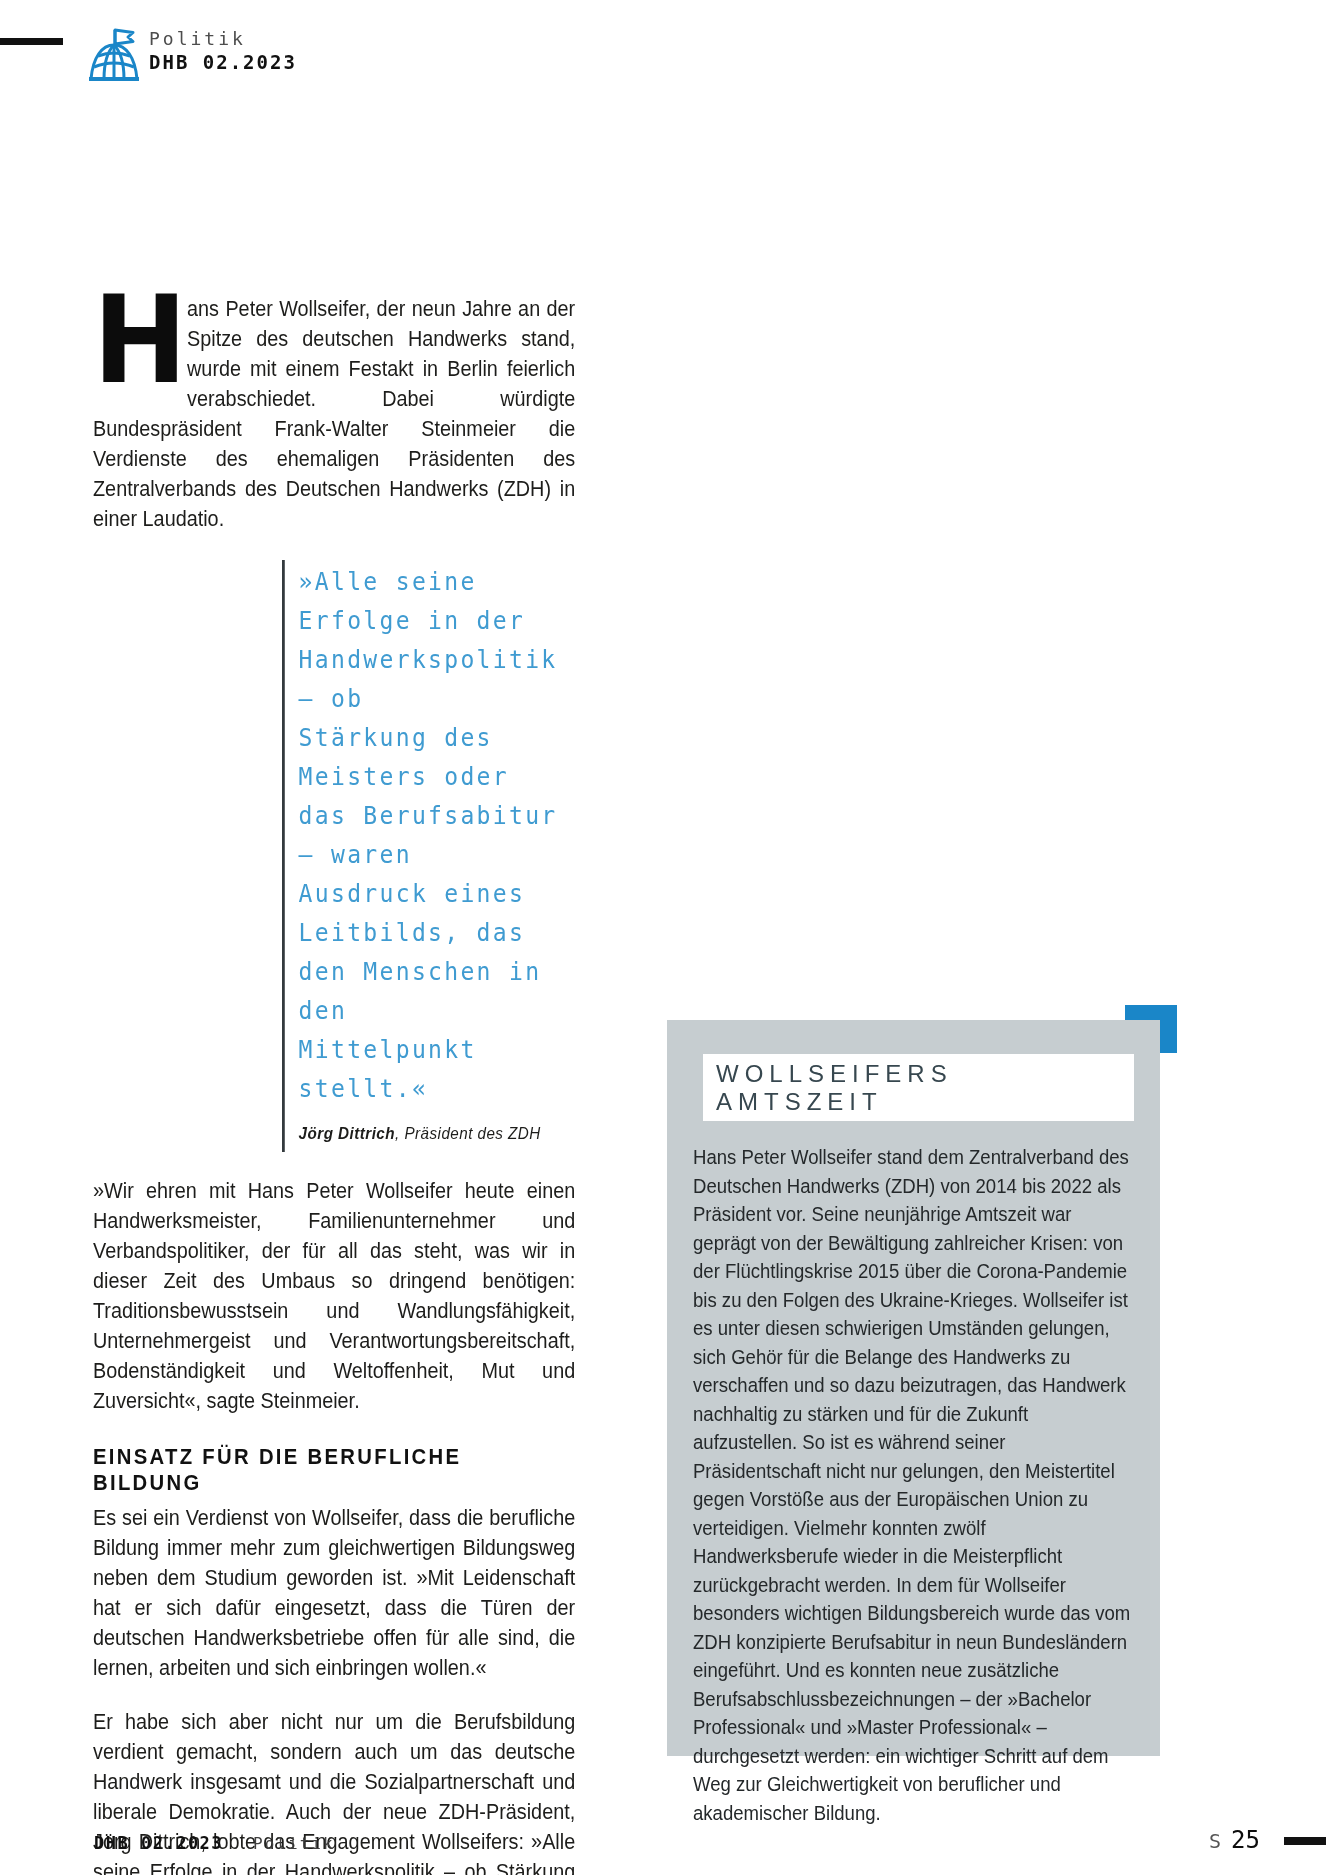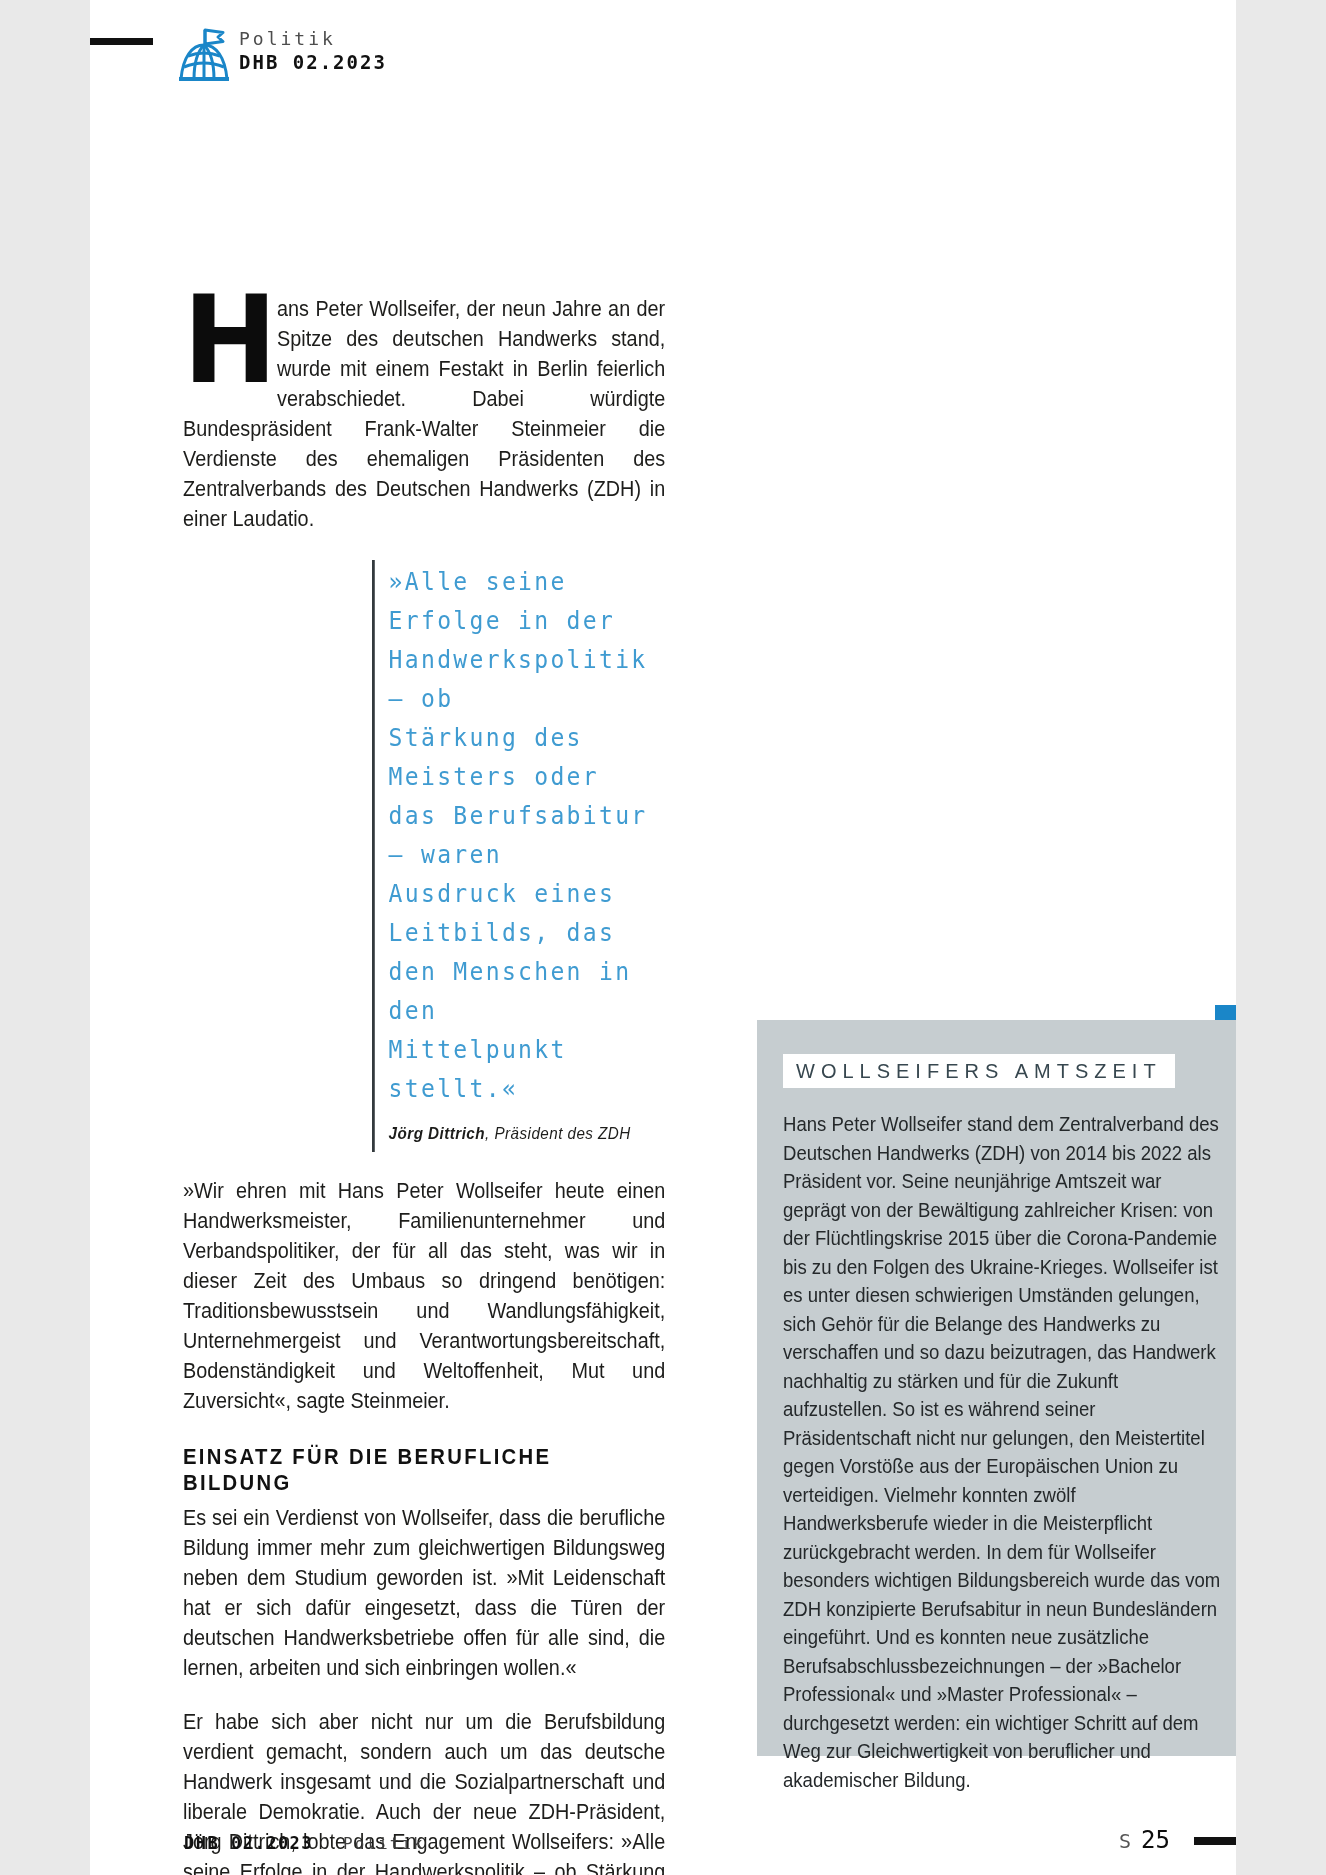--- a/index.html
+++ b/index.html
@@ -1,17 +1,17 @@
 <!DOCTYPE html>
 <html lang="de"><head>
 <meta charset="utf-8">
 <style>
   html,body{margin:0;padding:0;background:#e9e9e9;}
   .page{
-    position:relative;width:1146px;height:1875px;background:#ffffff;
+    position:relative;width:1326px;height:1875px;background:#ffffff;
     font-family:"Liberation Sans",sans-serif;color:#1d1d1b;overflow:hidden;
     margin:0 auto;
   }
   
   .top-rule{position:absolute;left:0;top:38px;width:63px;height:7px;background:#111;}
   .masthead{position:absolute;left:88px;top:26px;display:flex;align-items:flex-start;}
   .masthead svg{width:52px;height:58px;display:block;}
   .masthead-text{margin-left:9px;padding-top:2px;}
   .masthead-section{
     font-family:"DejaVu Sans Mono",monospace;font-size:18px;letter-spacing:3px;
@@ -49,21 +49,21 @@
     margin:28px 0 6px 0;font-size:22px;font-weight:bold;letter-spacing:2.5px;
     color:#111;line-height:1.2;
   }
   
   .infobox{
     position:absolute;left:667px;top:1020px;width:493px;height:736px;
     background:#c6cdd0;box-sizing:border-box;padding:34px 26px 0 26px;
   }
   .infobox-label{
     display:inline-block;background:#ffffff;color:#37474f;
-    font-size:20px;letter-spacing:6px;padding:6px 13px 5px 13px;
+    font-size:24px;letter-spacing:6px;padding:6px 13px 5px 13px;margin-left:10px;
   }
   .infobox-body{
     margin-top:22px;width:486px;transform:scaleX(0.905);transform-origin:0 0;
     font-size:20.5px;line-height:28.5px;color:#24282a;text-align:left;
   }
   .corner-accent-h{position:absolute;left:1125px;top:1005px;width:52px;height:15px;background:#1a86c8;}
   .corner-accent-v{position:absolute;left:1159px;top:1005px;width:18px;height:48px;background:#1a86c8;}
   
   .footer-left{position:absolute;left:94px;top:1833px;display:flex;align-items:baseline;}
   .footer-issue{

